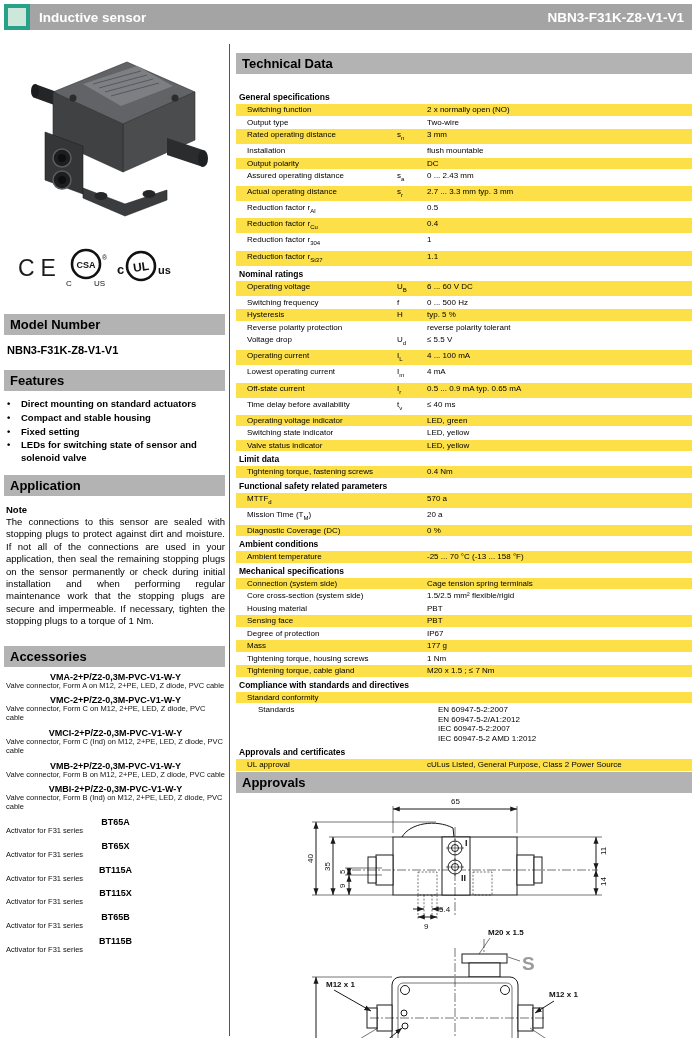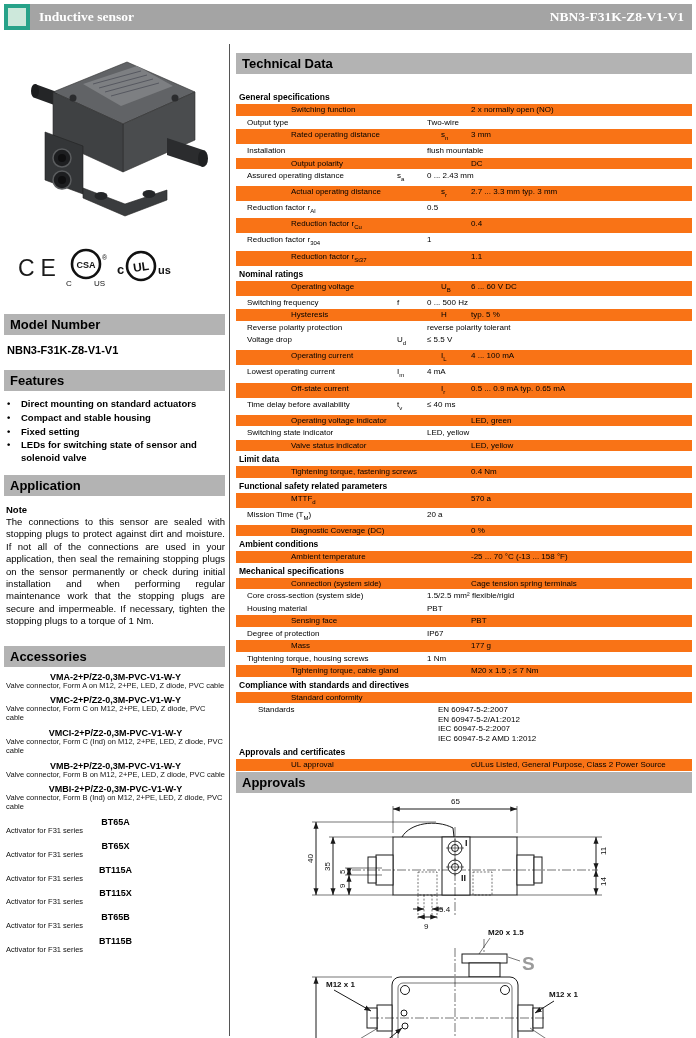--- a/index.html
+++ b/index.html
@@ -1,19 +1,19 @@
 <!DOCTYPE html>
 <html><head>
 <meta charset="utf-8">
 <style>
   html,body{margin:0;padding:0;background:#fff;}
   body{font-family:"Liberation Sans", sans-serif; color:#000;}
   .page{position:relative;width:696px;height:1038px;background:#fff;overflow:hidden;}
   
-  .topbar{position:absolute;left:4px;top:4px;width:688px;height:26px;background:#a4a4a4;display:flex;align-items:center;font-family:Liberation Serif, serif;}
+  .topbar{position:absolute;left:4px;top:4px;width:688px;height:26px;background:#a4a4a4;display:flex;align-items:center;}
   .logo{width:26px;height:26px;background:#cde8db;border:4px solid #27a289;box-sizing:border-box;flex:none;}
   .topbar .ttl{margin-left:9px;font-size:13.5px;font-weight:700;color:#fff;}
   .topbar .part{margin-left:auto;margin-right:8px;font-size:13.5px;font-weight:700;color:#fff;}
   .vdivider{position:absolute;left:229px;top:44px;width:1px;height:992px;background:#555;}
   
   .leftcol{position:absolute;left:4px;top:34px;width:221px;}
   .rightcol{position:absolute;left:236px;top:53px;width:456px;}
   .bar{background:#b3b3b3;font-size:13px;font-weight:700;padding:3px 6px;margin:0;}
   
   .photo{height:212px;display:flex;align-items:center;justify-content:center;}
@@ -26,21 +26,21 @@
   .note-head{font-weight:700;font-size:9.5px;margin:8px 0 0 2px;}
   .note{font-size:9.5px;line-height:12.4px;text-align:justify;margin:1px 0 0 2px;}
   .acc-wrap{margin-top:4px;padding-left:2px;}
   .acc-name{font-weight:700;font-size:9px;margin-top:5px;line-height:10px;text-align:center;}
   .acc-desc{font-size:7.5px;line-height:8.8px;color:#111;}
   .sp18{height:18px;}
   
   .specs{margin-top:16px;}
   .spec-title{font-weight:700;font-size:8.5px;padding:3px 0 2px 3px;line-height:9px;}
   .spec-row{display:flex;align-items:flex-start;margin-bottom:1px;font-size:8px;line-height:9.5px;padding:1px 0;}
-  .spec-row.stripe{background:#f97316;padding-left:44px;}
+  .spec-row.stripe{background:#fde047;}
   .sr-label{width:150px;padding-left:11px;flex:none;}
   .spec-row.ind2 .sr-label{padding-left:22px;}
   .sr-sym{width:30px;flex:none;}
   .sr-val{flex:1;}
   sub{font-size:6px;}
   
   .drawwrap{margin-left:-4px;}
   svg text{font-family:"Liberation Sans", sans-serif;}
   .dimtxt{font-size:8px;fill:#111;}
   .dimbold{font-size:8px;font-weight:700;fill:#111;}

